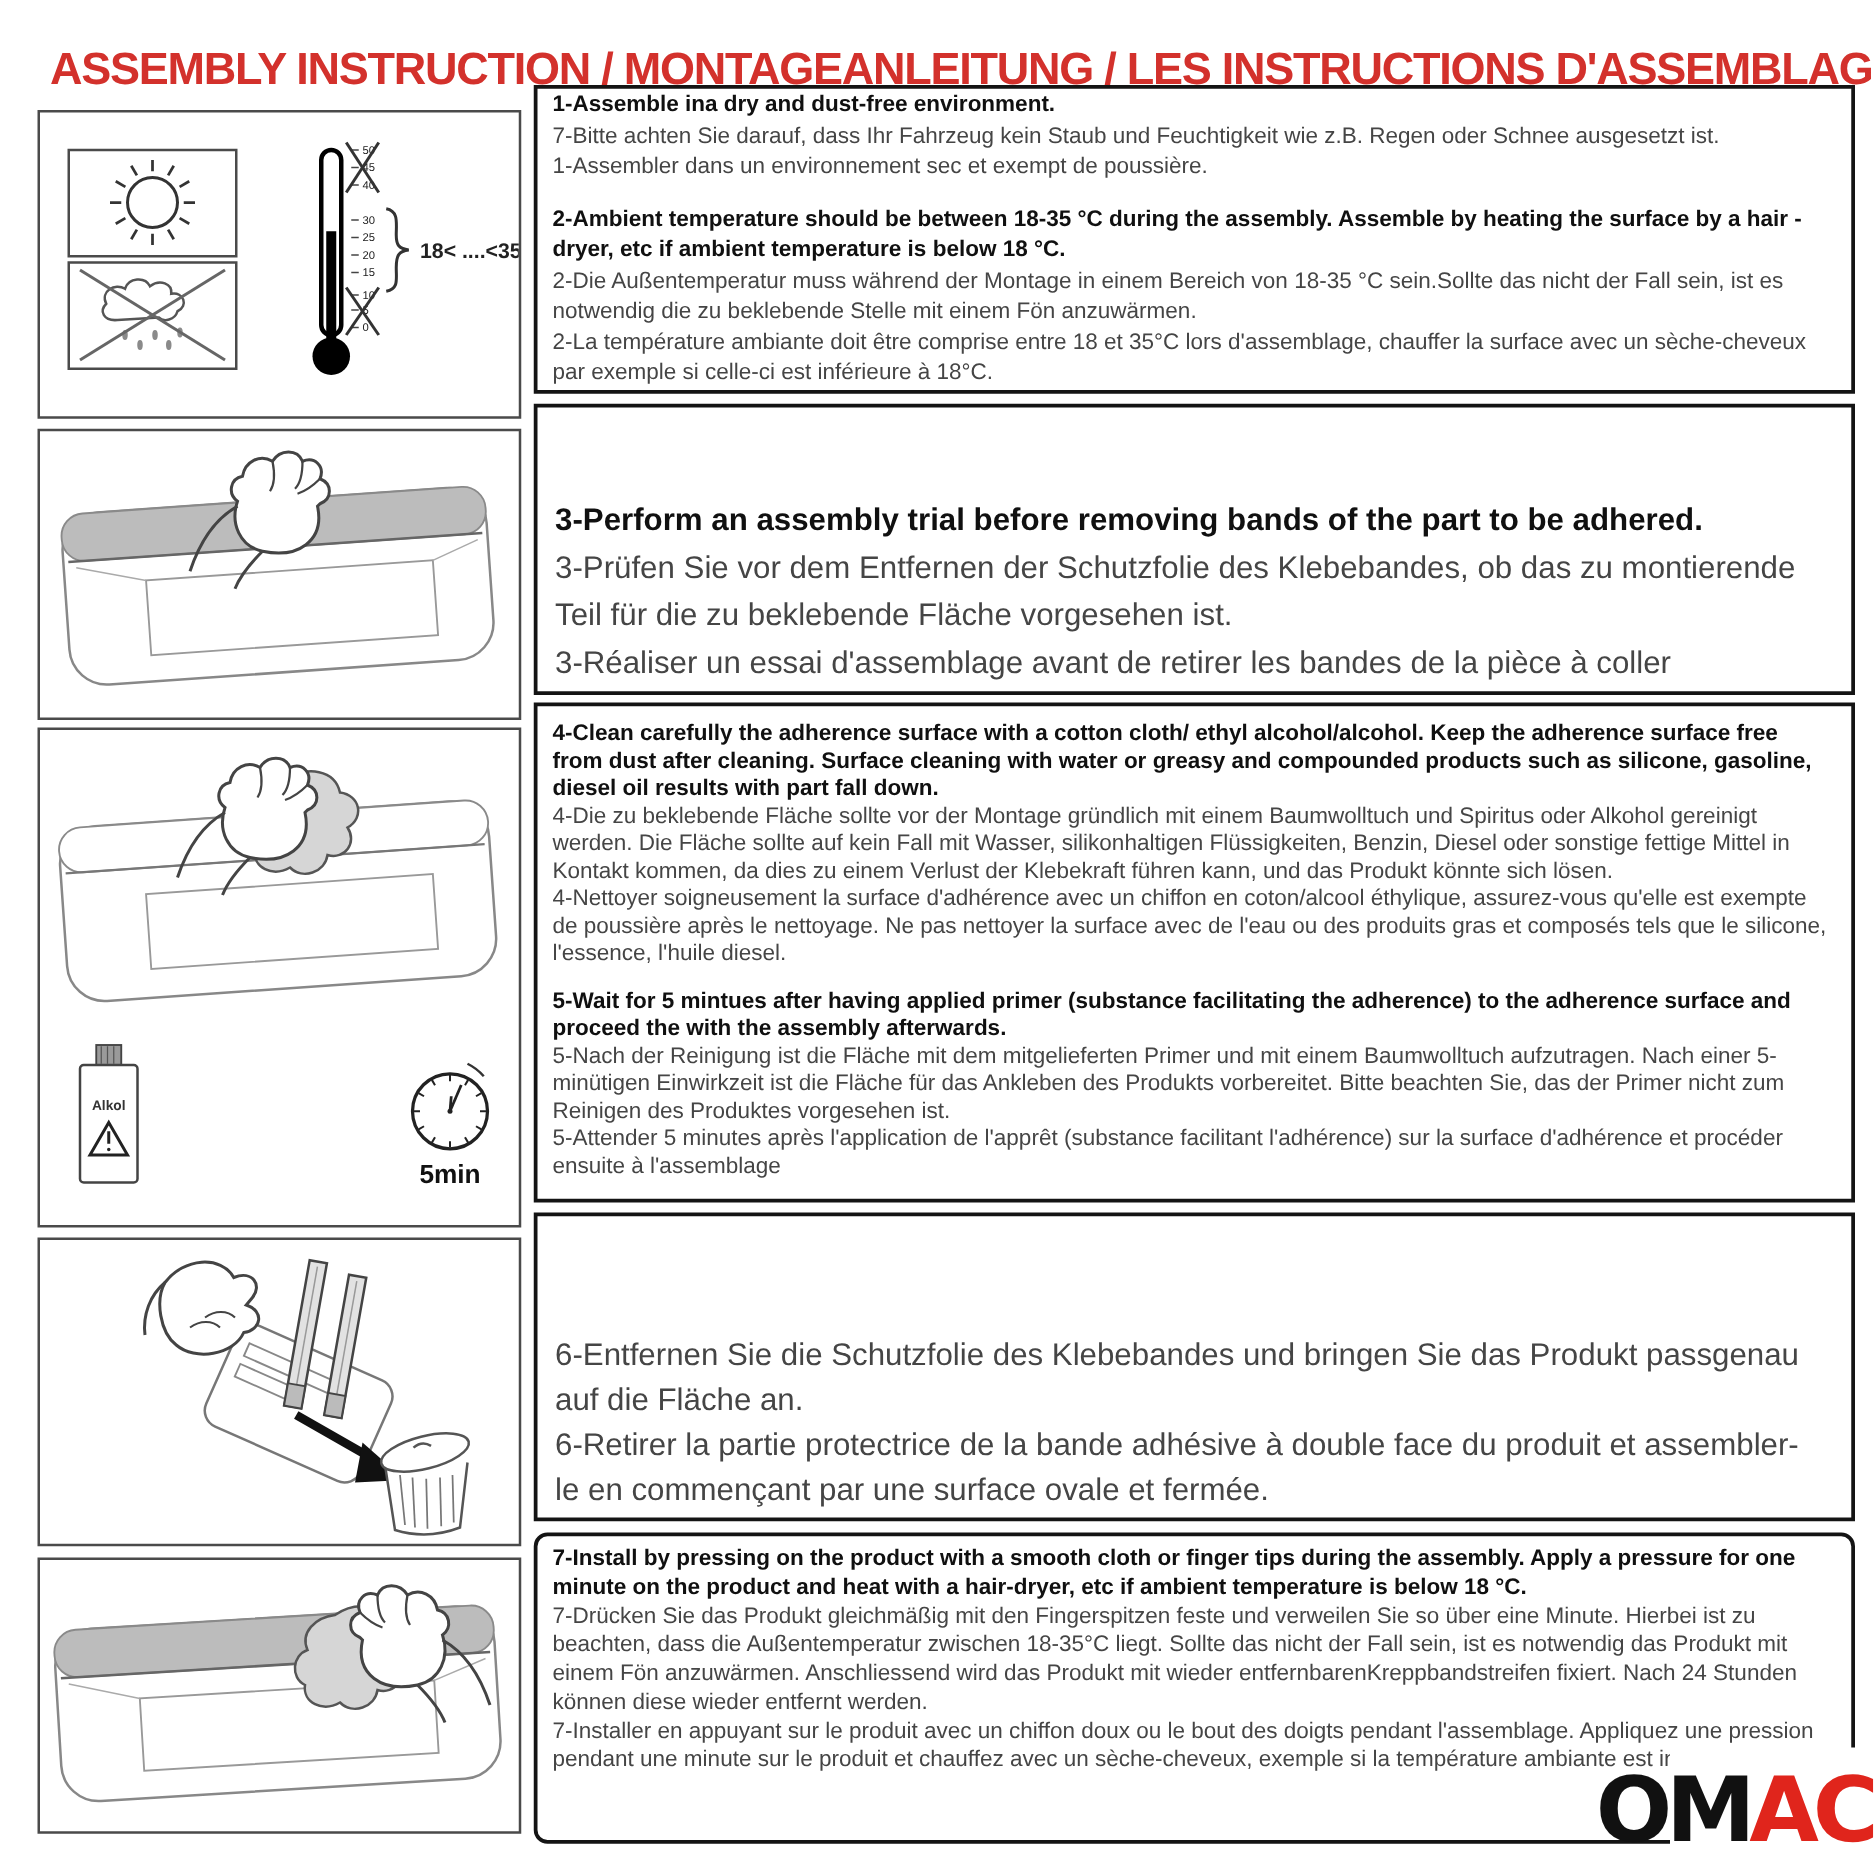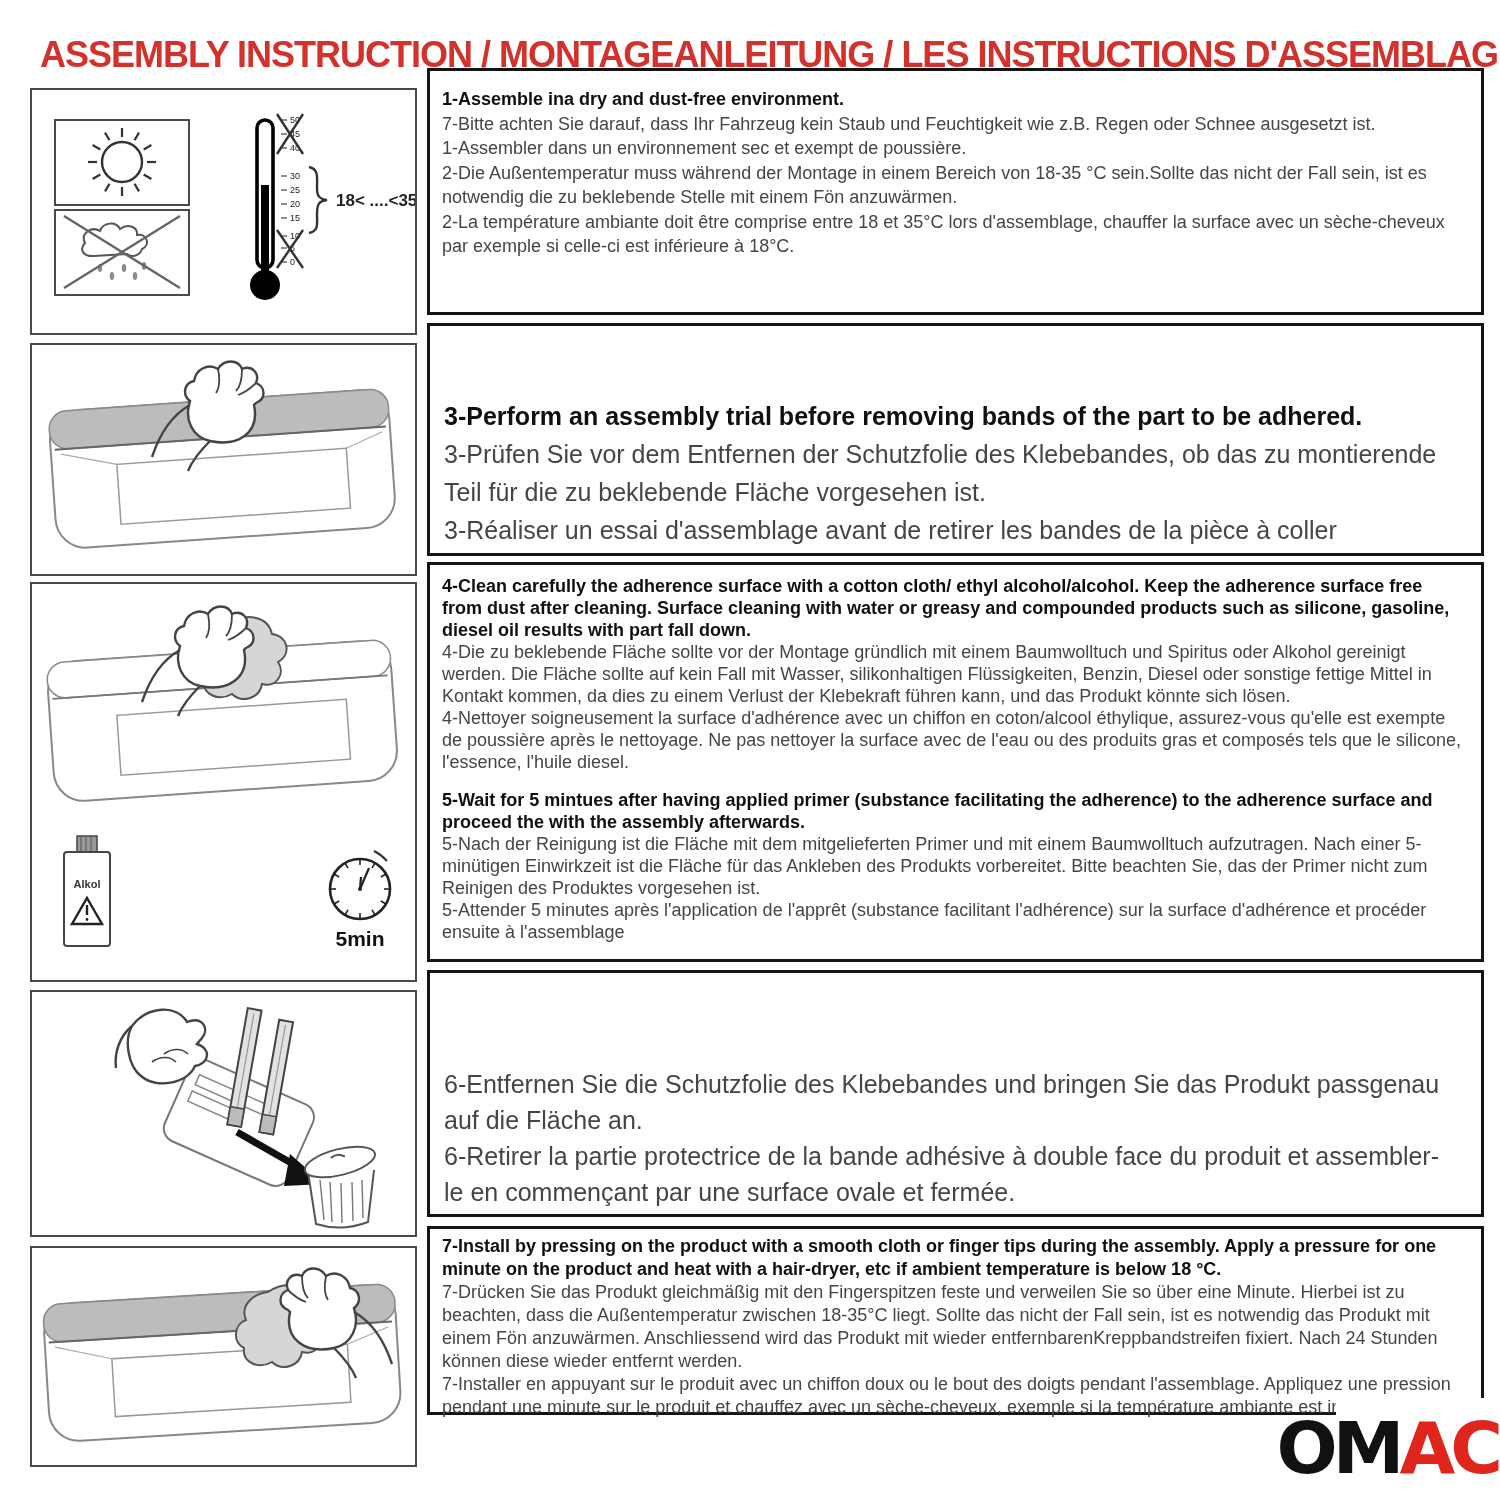--- a/index.html
+++ b/index.html
@@ -9,27 +9,27 @@
          font-size:36px;font-weight:700;color:#d3312c;letter-spacing:-1px;white-space:nowrap;}
   .illus{position:absolute;left:30px;width:387px;border:2px solid #4a4a4a;
          background:#fff;box-sizing:border-box;margin-top:20px;}
   .textbox{position:absolute;left:427px;width:1057px;border:3px solid #141414;
            background:#fff;box-sizing:border-box;}
   .textbox p{margin:0;}
   .b{font-weight:700;color:#101010;}
   .r{font-weight:400;color:#454545;}
   .small{font-size:18px;}
   .large{font-size:25px;display:flex;flex-direction:column;justify-content:flex-end;}
-  .tb1{top:68px;height:247px;line-height:24.5px;padding:16px 14px 4px 12px;}
+  .tb1{top:68px;height:247px;line-height:24.5px;padding:0 14px 4px 12px;}
   .tb1 .gap{margin-top:18px;}
   .tb2{top:323px;height:233px;line-height:38px;padding:4px 30px 4px 14px;}
   .tb3{top:562px;height:400px;line-height:22px;padding:10px 14px 4px 12px;}
   .tb3 .gap{margin-top:16px;}
   .tb4{top:970px;height:247px;line-height:36px;padding:4px 30px 4px 14px;}
-  .tb5{top:1226px;height:189px;line-height:23px;padding:6px 14px 4px 12px;}
+  .tb5{top:1226px;height:249px;line-height:23px;padding:6px 14px 4px 12px;border-radius:11px;}
   .il1{top:68px;height:247px;}
   .il2{top:323px;height:233px;}
   .il3{top:562px;height:400px;}
   .il4{top:970px;height:247px;}
   .il5{top:1226px;height:221px;}
   .illus svg{display:block;width:100%;height:100%;}
   .logo{position:absolute;top:1398px;left:1336px;width:162px;height:100px;background:#fff;
         display:flex;align-items:center;justify-content:flex-end;
         font-weight:700;font-size:72px;letter-spacing:-5px;line-height:1;
         font-family:"DejaVu Sans","Liberation Sans",sans-serif;}
@@ -115,20 +115,21 @@
         </g>
         <path d="M52,77 C62,79 60,88 60,98 C60,106 62,109 70,110 C62,111 60,114 60,124 C60,134 62,141 52,143" fill="none" stroke="#333" stroke-width="2.4"></path>
         <text x="79" y="116" font-size="17" font-weight="700" fill="#222">18&lt; ....&lt;35 C</text>
       </g>
     </svg>
   </div>
   <div class="textbox small tb1">
     <p class="b">1-Assemble ina dry and dust-free environment.</p>
     <p class="r">7-Bitte achten Sie darauf, dass Ihr Fahrzeug kein Staub und Feuchtigkeit wie z.B. Regen oder Schnee ausgesetzt ist.</p>
     <p class="r">1-Assembler dans un environnement sec et exempt de poussière.</p>
+    <p class="b gap">2-Ambient temperature should be between 18-35 °C  during the assembly. Assemble by heating the surface by a hair -dryer, etc if ambient temperature is below 18 °C.</p>
     <p class="r">2-Die Außentemperatur muss während der Montage in einem Bereich von 18-35 °C  sein.Sollte das nicht der Fall sein, ist es notwendig die zu beklebende Stelle mit einem Fön anzuwärmen.</p>
     <p class="r">2-La température ambiante doit être comprise entre 18 et 35°C lors d'assemblage, chauffer la surface avec un sèche-cheveux par exemple si celle-ci est inférieure à 18°C.</p>
   </div>
 
   <div class="illus il2">
     <svg viewBox="0 0 383 229">
       <g transform="rotate(-4 190 118)">
         <rect x="20" y="55" width="340" height="138" rx="30" fill="#fff" stroke="#888" stroke-width="2"></rect>
         <rect x="20" y="55" width="340" height="38" rx="18" fill="#bcbcbc" stroke="#8a8a8a" stroke-width="1.5"></rect>
         <line x1="24" y1="93" x2="356" y2="93" stroke="#666" stroke-width="2"></line>

